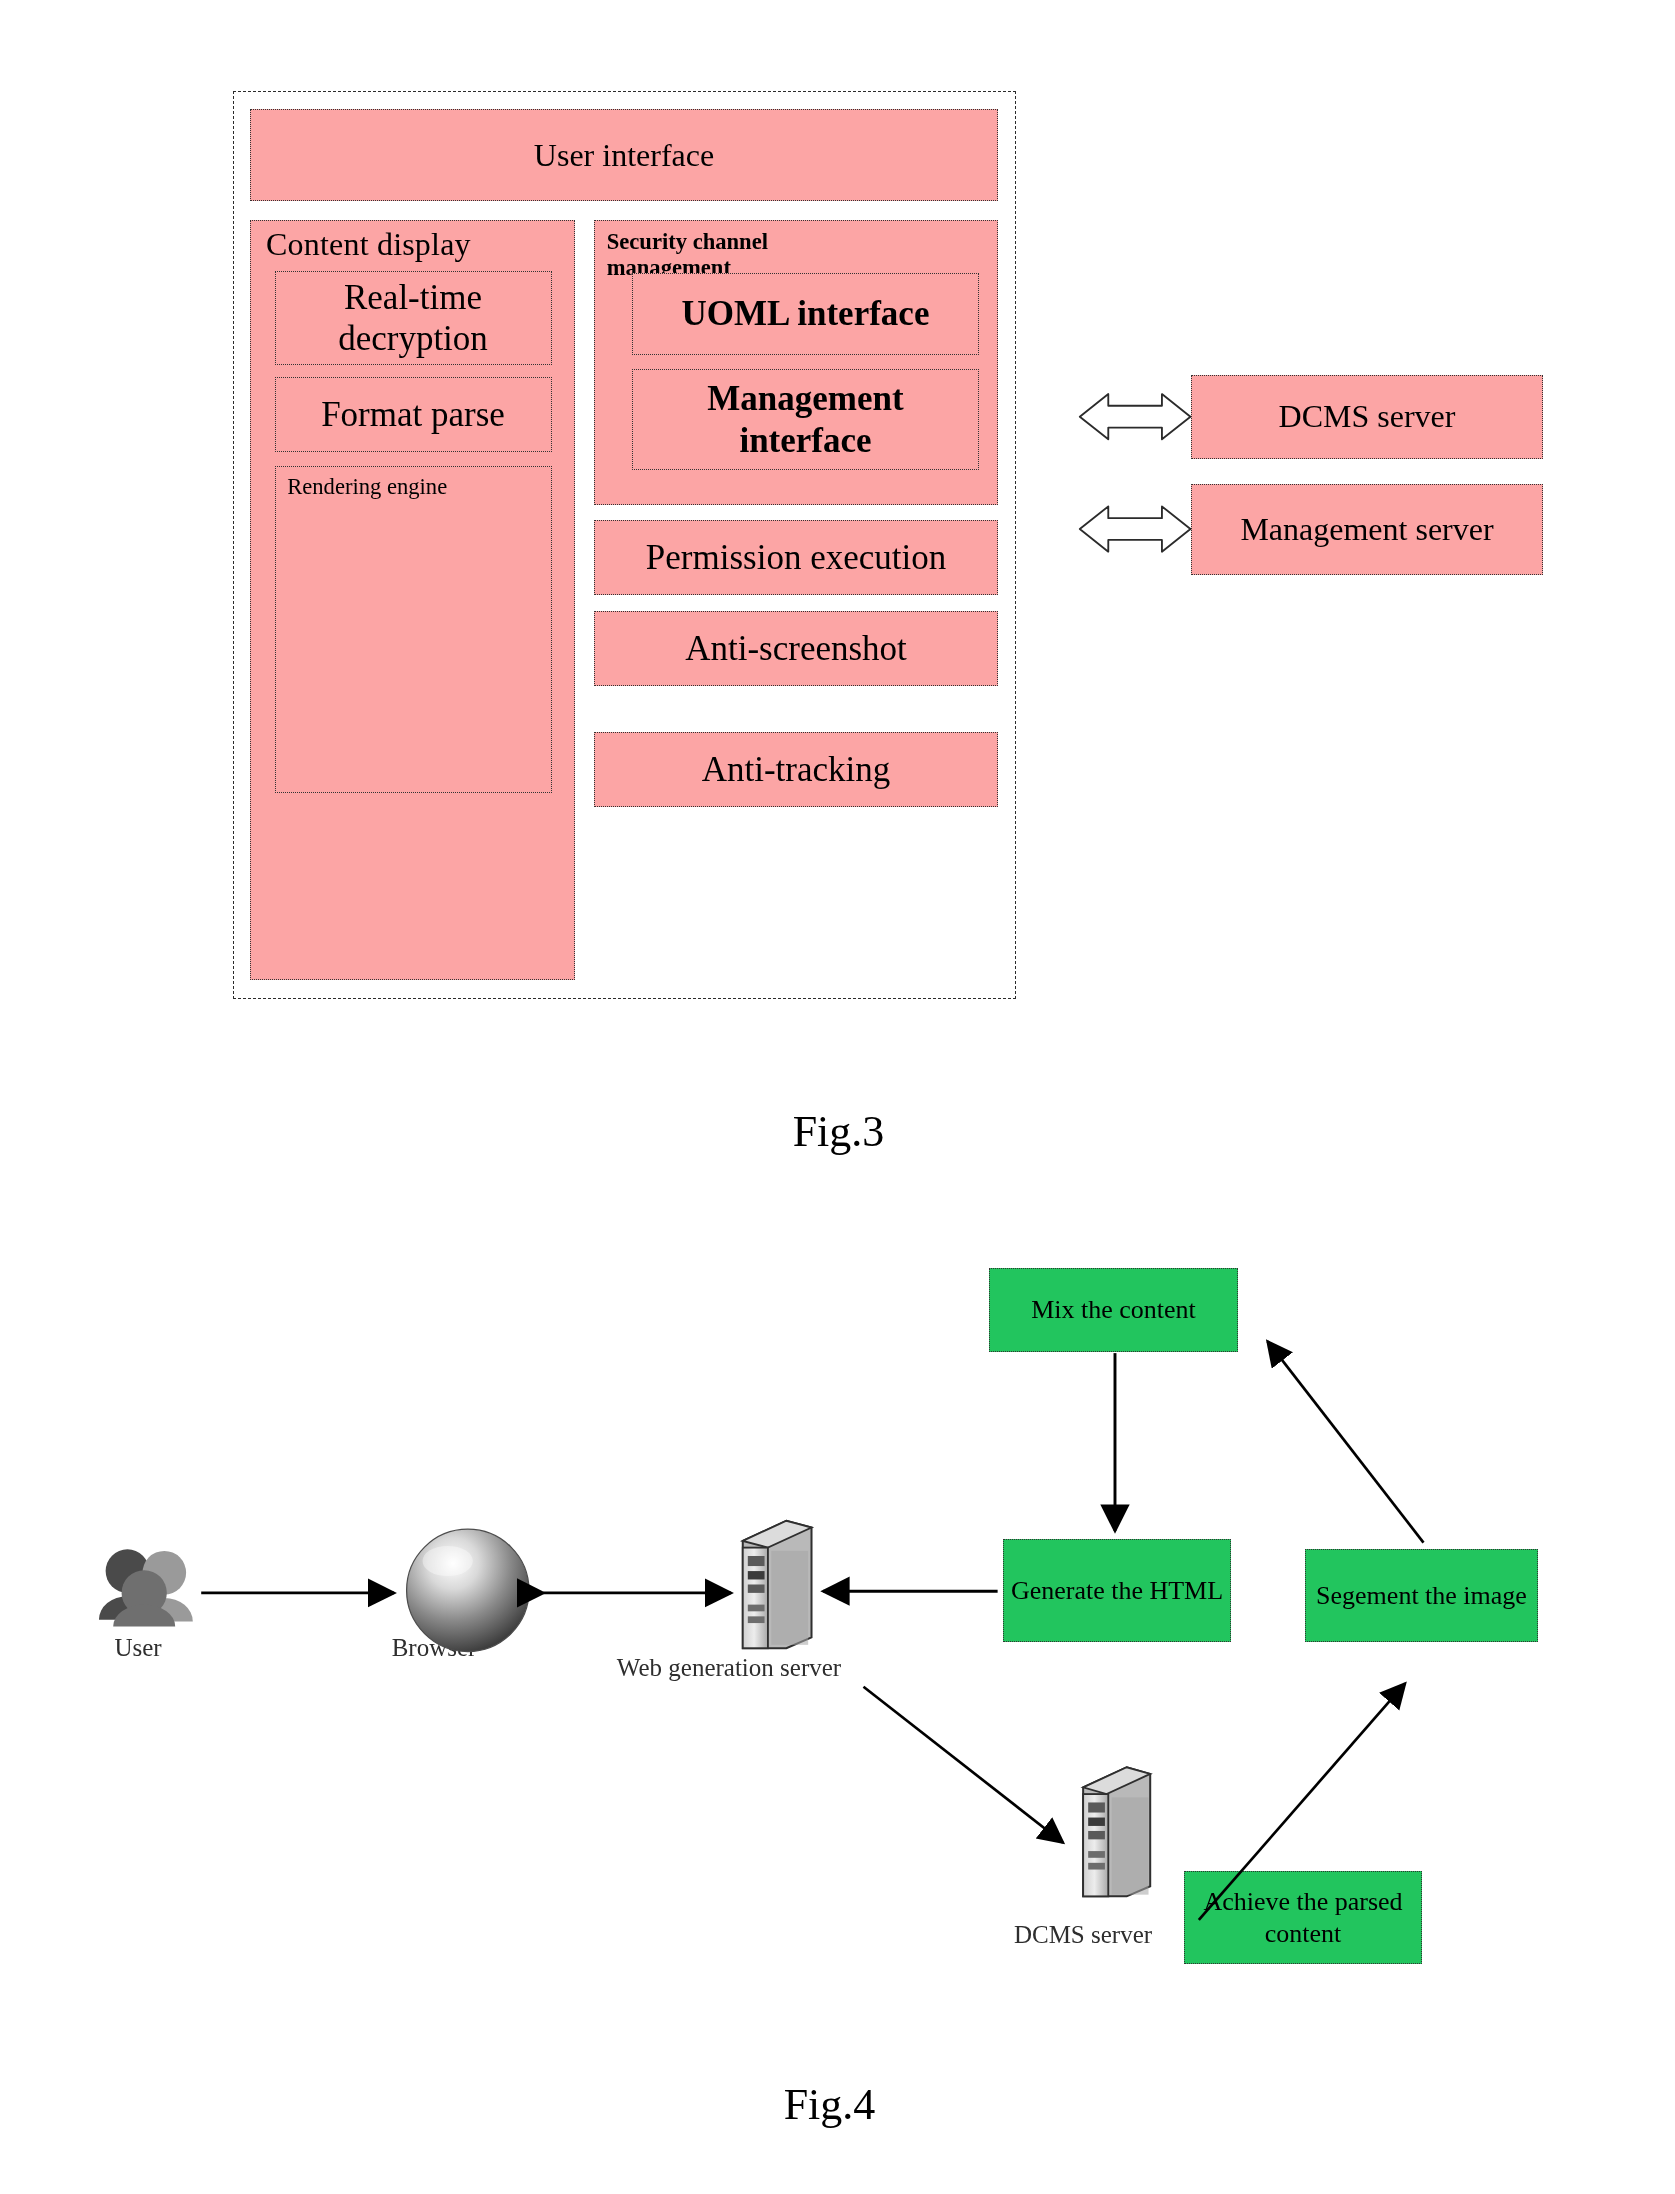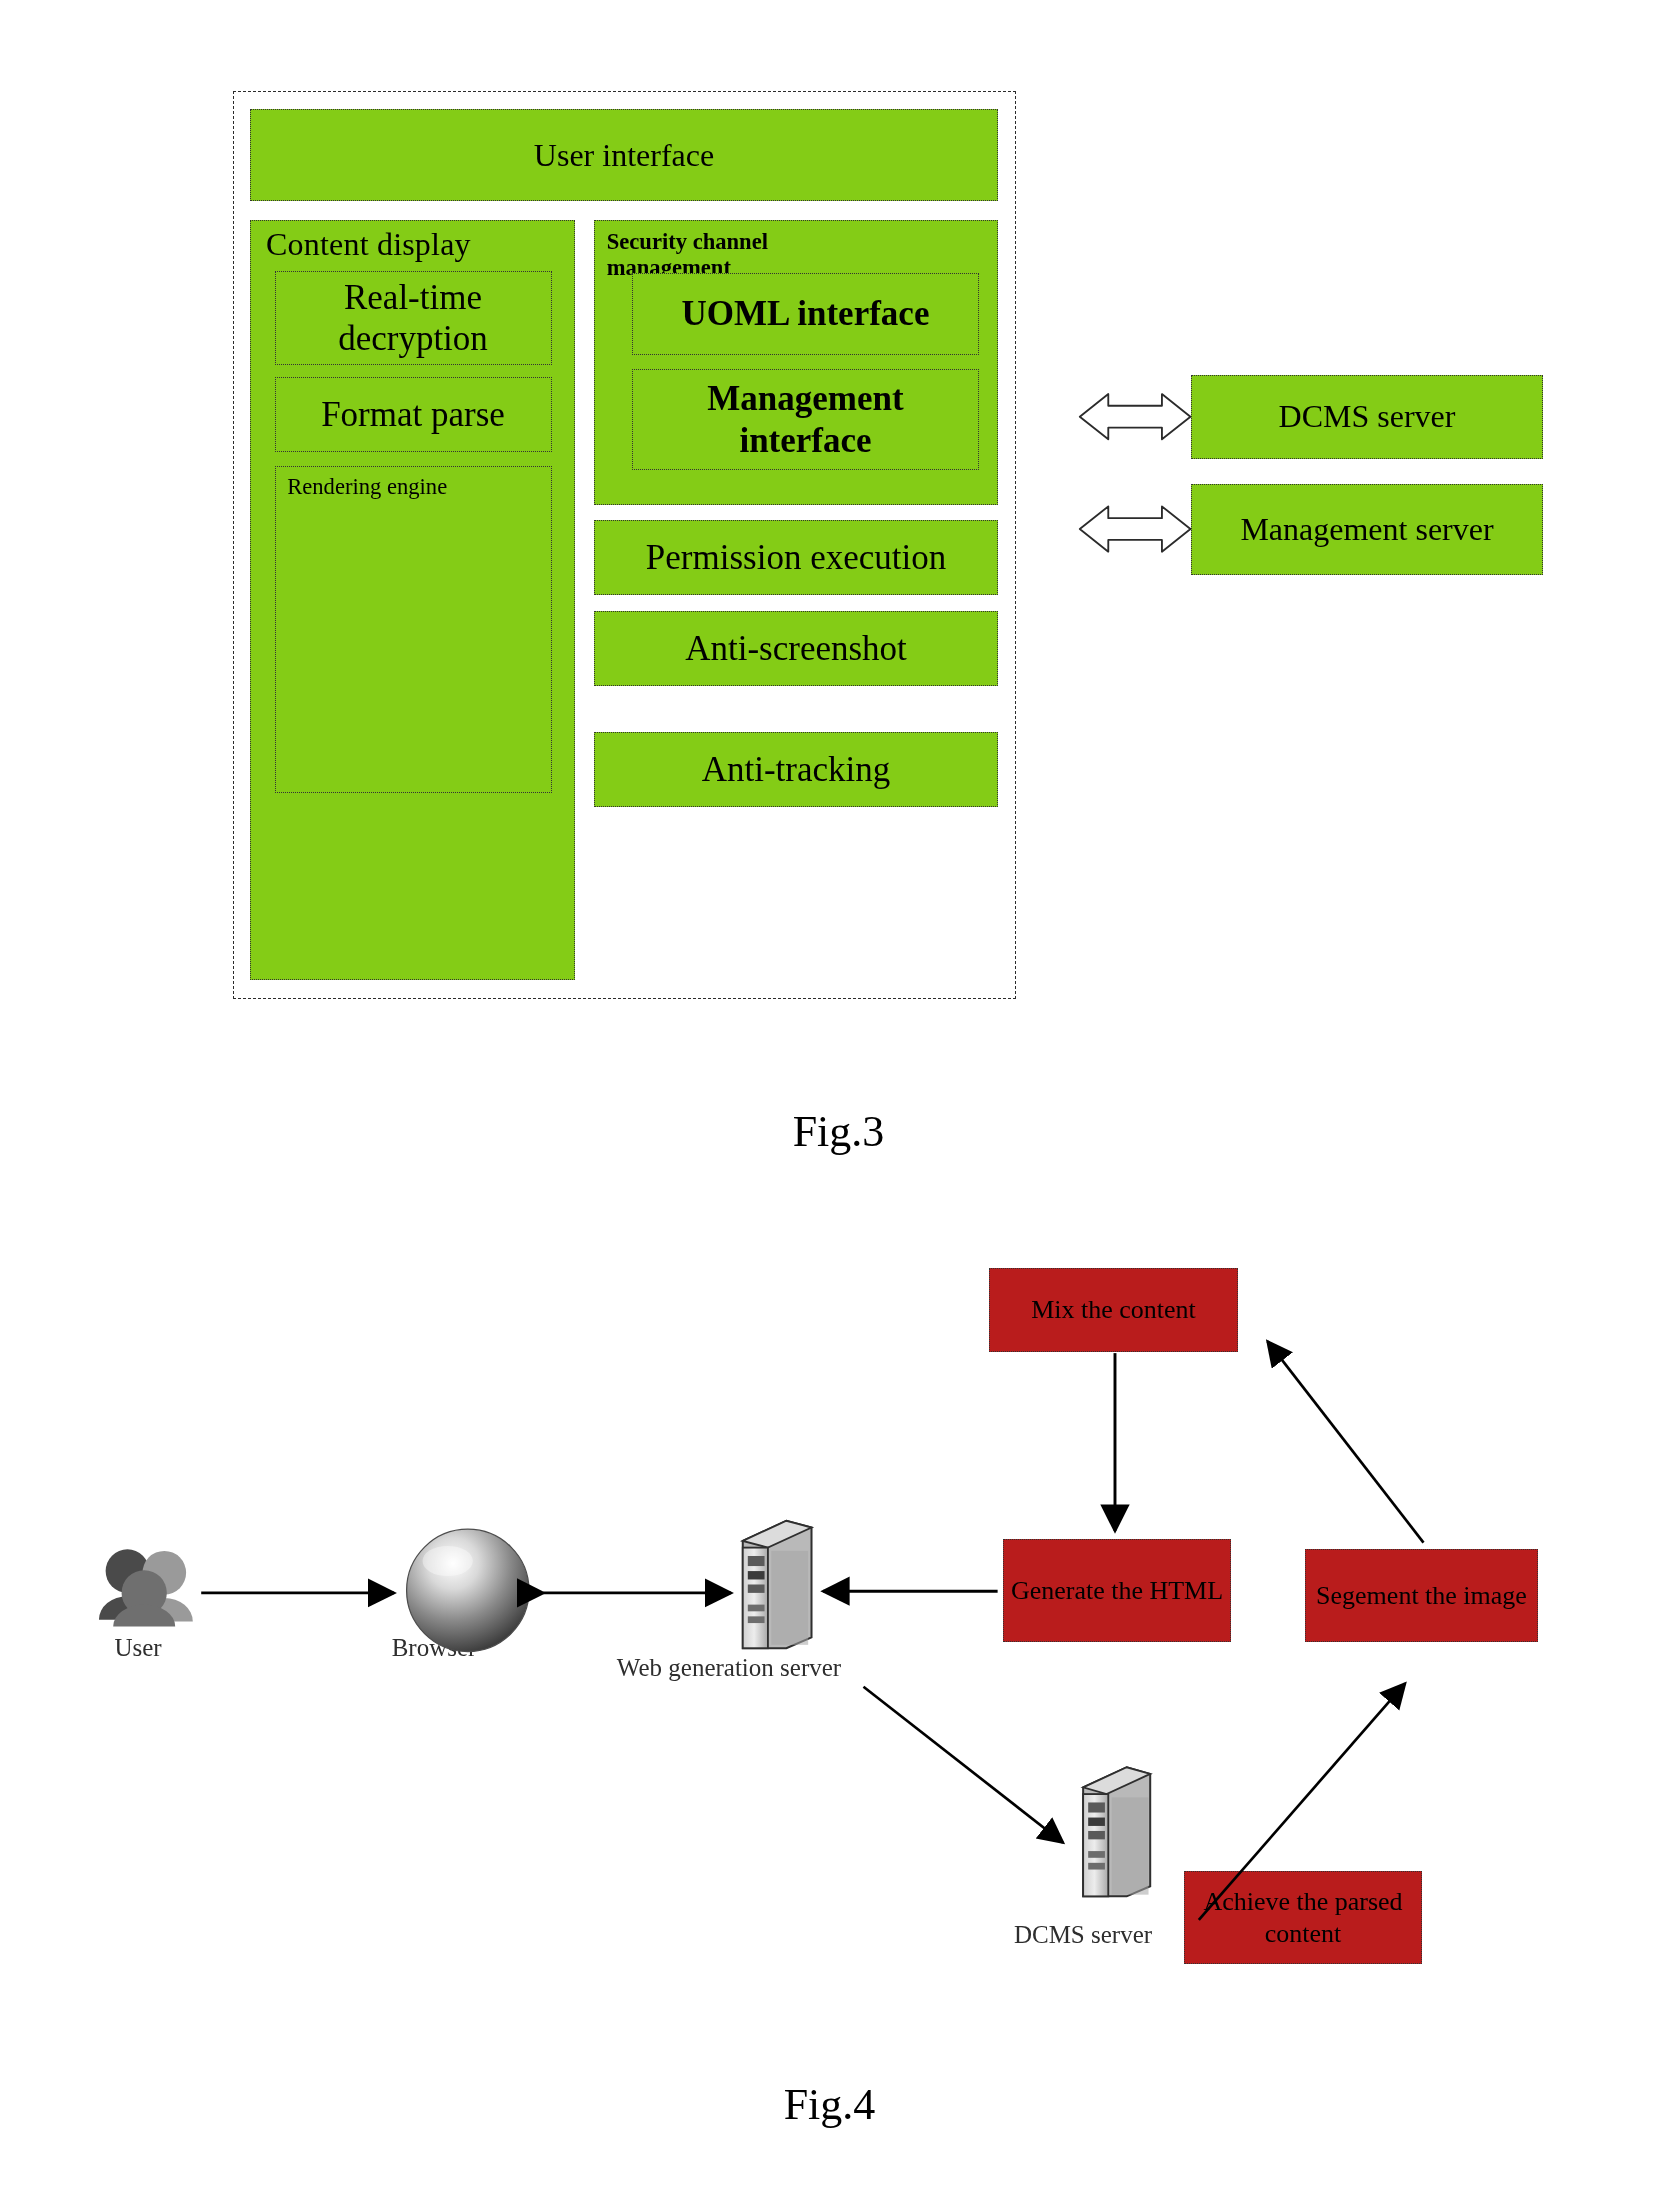--- a/index.html
+++ b/index.html
@@ -22,21 +22,21 @@
   #fig3-root {
     left: 233px; top: 91px;
     width: 781px; height: 906px;
   }
   .outer-box {
     border: 1.7px dashed #2b2b2b;
     width: 100%; height: 100%;
   }
   .dotted-box {
     border: 1.7px dotted #333333;
-    background: #84cc16;
+    background: #fca5a5;
   }
 
   .title-tl {
     position: absolute;
     font-size: 34px;
     line-height: 1.05;
     letter-spacing: 0.2px;
   }
   .title-small {
     position: absolute;
@@ -84,21 +84,21 @@
     position: absolute;
     font-size: 44px;
     text-align: center;
     width: 335px;
   }
 
   
   .f4-box {
     position: absolute;
     border: 1.7px dotted #333333;
-    background: #b91c1c;
+    background: #22c55e;
     text-decoration: underline;
   }
   .f4-label {
     position: absolute;
     left: 0; top: 0; width: 100%; height: 100%;
     display: flex; align-items: center; justify-content: center;
     text-align: center;
     font-size: 26px;
     line-height: 1.2;
     padding: 1.7px 3.4px;

